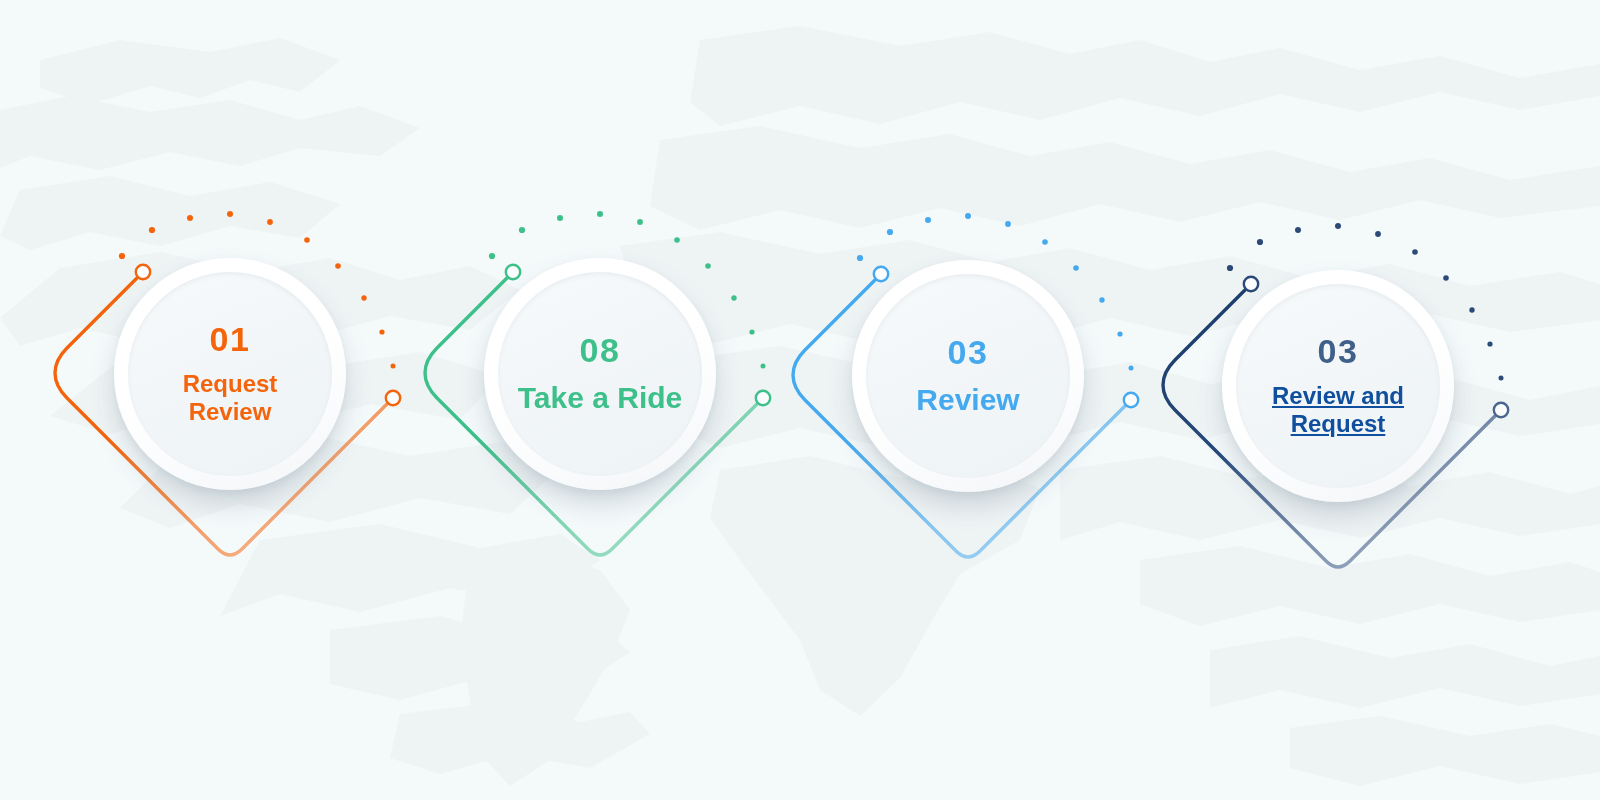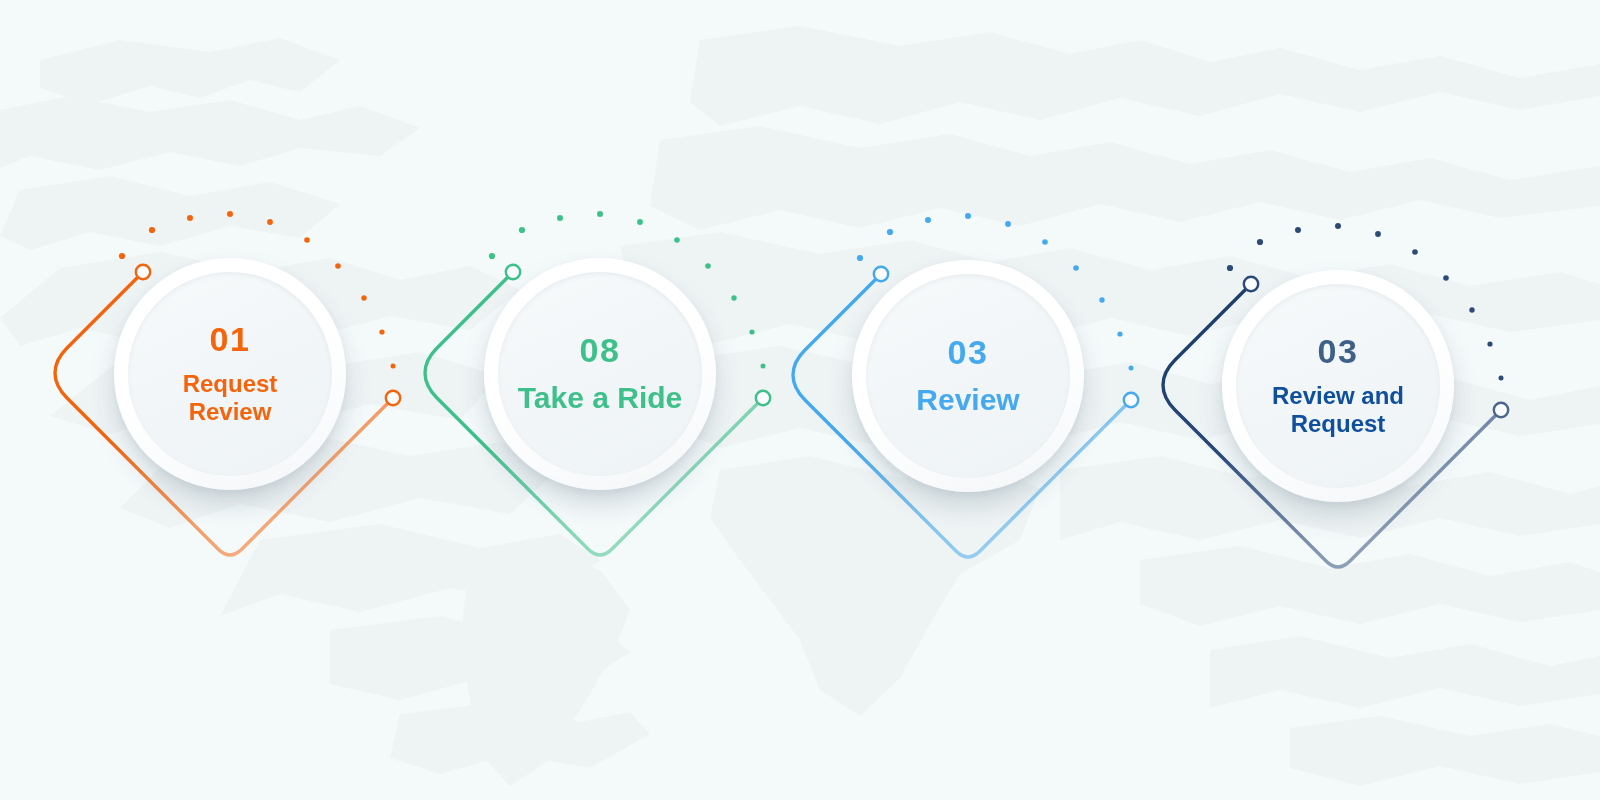--- a/index.html
+++ b/index.html
@@ -243,21 +243,21 @@
         </g>
         <circle cx="123" cy="72" r="7.2" fill="#fbfcfd" stroke="#2b4a78" stroke-width="2.4"></circle>
         <circle cx="373" cy="198" r="7.2" fill="#fbfcfd" stroke="#4a668f" stroke-width="2.4"></circle>
       </svg>
 
       <div class="disc-wrap">
         <div class="disc-shadow"></div>
         <div class="disc-outer">
           <div class="disc-inner">
             <div class="step-num" style="color:#3f6189;">03</div>
-            <div class="step-label" style="color:#0f4f9e;">
+            <div class="step-label" style="color:#0f4f9e;text-decoration:underline;">
               <span>Review and</span><br>
               <span>Request</span>
             </div>
           </div>
         </div>
       </div>
     </div>
 
   </div>
 </div>

